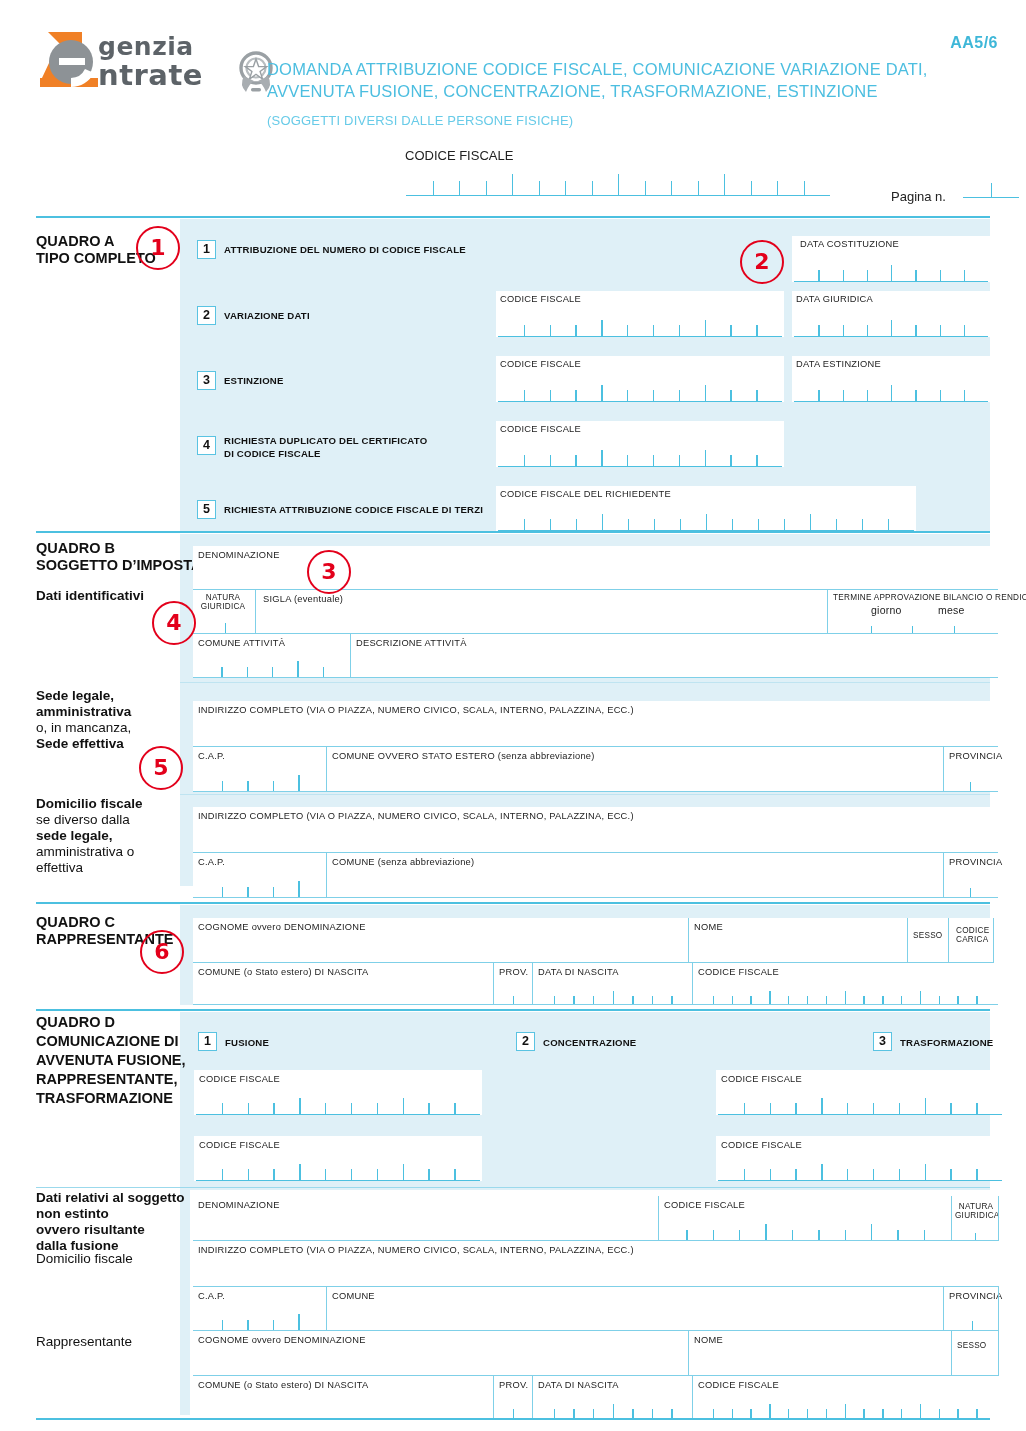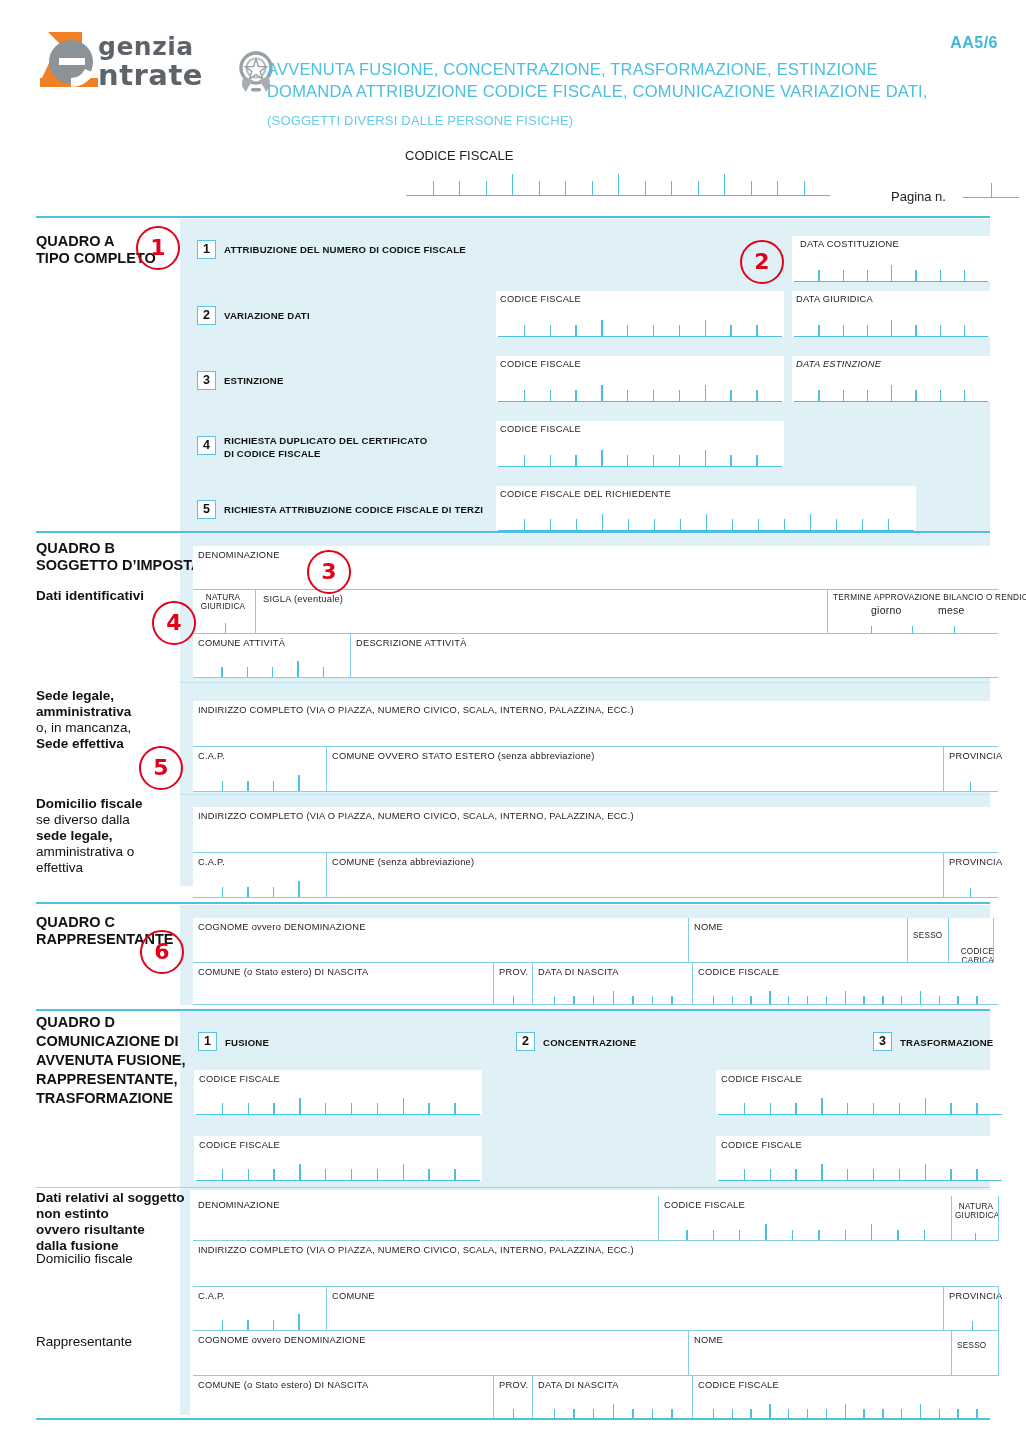--- a/index.html
+++ b/index.html
@@ -102,22 +102,22 @@
         <path d="M12 30 q-5 9 2 16 q3 -8 8 -11 z" fill="#a8adb1"></path>
         <path d="M36 30 q5 9 -2 16 q-3 -8 -8 -11 z" fill="#a8adb1"></path>
         <rect x="19" y="42" width="10" height="3.4" rx="1.6" fill="#9aa0a4"></rect>
       </g>
     </svg>
   </div>
 
   <div class="doc-code">AA5/6</div>
 
   <div class="title-main">
+    <div>DOMANDA ATTRIBUZIONE CODICE FISCALE, COMUNICAZIONE VARIAZIONE DATI,</div>
     <div>AVVENUTA FUSIONE, CONCENTRAZIONE, TRASFORMAZIONE, ESTINZIONE</div>
-    <div>DOMANDA ATTRIBUZIONE CODICE FISCALE, COMUNICAZIONE VARIAZIONE DATI,</div>
   </div>
   <div class="title-sub">(SOGGETTI DIVERSI DALLE PERSONE FISICHE)</div>
 
   <div class="cf-top-label">CODICE FISCALE</div>
   <div class="cf-top-box">
     <div class="comb">
         <i style="left: 6.25%; height: 52%;"></i>
         <i style="left: 12.5%; height: 52%;"></i>
         <i style="left: 18.75%; height: 52%;"></i>
         <i style="left: 25%; height: 78%;"></i>
@@ -220,21 +220,21 @@
       <i style="left: 27.2727%; height: 52%;"></i>
       <i style="left: 36.3636%; height: 78%;"></i>
       <i style="left: 45.4545%; height: 52%;"></i>
       <i style="left: 54.5455%; height: 52%;"></i>
       <i style="left: 63.6364%; height: 52%;"></i>
       <i style="left: 72.7273%; height: 78%;"></i>
       <i style="left: 81.8182%; height: 52%;"></i>
       <i style="left: 90.9091%; height: 52%;"></i>
     </div>
 </div>
-<div class="fieldbox" style="left:792px; top:356px; width:198px; height:46px;font-style:italic;">
+<div class="fieldbox" style="left:792px; top:356px; width:198px; height:46px;">
   <div class="flabel" style="left:4px; top:3px;">DATA ESTINZIONE</div>
   <div class="comb" style="position:absolute;left:2px;right:2px;bottom:0;height:22px;">
       <i style="left: 12.5%; height: 52%;"></i>
       <i style="left: 25%; height: 52%;"></i>
       <i style="left: 37.5%; height: 52%;"></i>
       <i style="left: 50%; height: 78%;"></i>
       <i style="left: 62.5%; height: 52%;"></i>
       <i style="left: 75%; height: 52%;"></i>
       <i style="left: 87.5%; height: 52%;"></i>
     </div>
@@ -405,21 +405,21 @@
 <div class="callout" style="left:140px; top:930px;">6</div>
 
 <div class="fieldbox" style="left:193px; top:918px; width:805px; height:45px;">
   <div class="flabel" style="left:5px; top:4px;">COGNOME ovvero DENOMINAZIONE</div>
   <div class="vline" style="left:495px; top:0; height:45px;"></div>
   <div class="flabel" style="left:501px; top:4px;">NOME</div>
   <div class="vline" style="left:714px; top:0; height:45px;"></div>
   <div class="flabel sm" style="left:720px; top:13px;">SESSO</div>
   <div class="comb" style="position:absolute;left:716px;width:38px;bottom:0;height:16px;border-bottom:none;"></div>
   <div class="vline" style="left:755px; top:0; height:45px;"></div>
-  <div class="flabel sm" style="left:763px; top:8px; line-height:9px; text-align:right; width:38px;margin-top:21px;">
+  <div class="flabel sm" style="left:763px; top:8px; line-height:9px; text-align:left; width:38px;">
     <div>CODICE</div>
     <div>CARICA</div>
   </div>
   <div class="comb" style="position:absolute;left:758px;width:40px;bottom:0;height:16px;border-bottom:none;"></div>
   <div class="vline" style="left:800px; top:0; height:45px;"></div>
   <div class="hline" style="left:0; width:801px; bottom:0;"></div>
 </div>
 
 <div class="fieldbox" style="left:193px; top:963px; width:805px; height:42px;">
   <div class="flabel" style="left:5px; top:4px;">COMUNE (o Stato estero) DI NASCITA</div>

